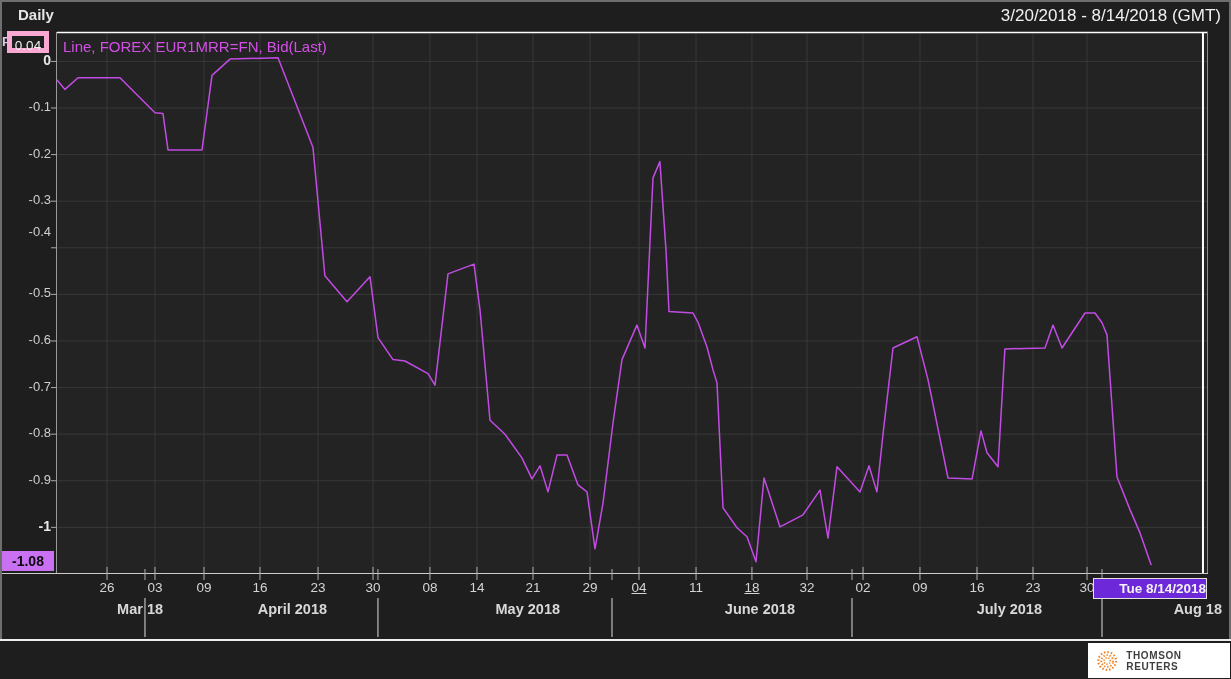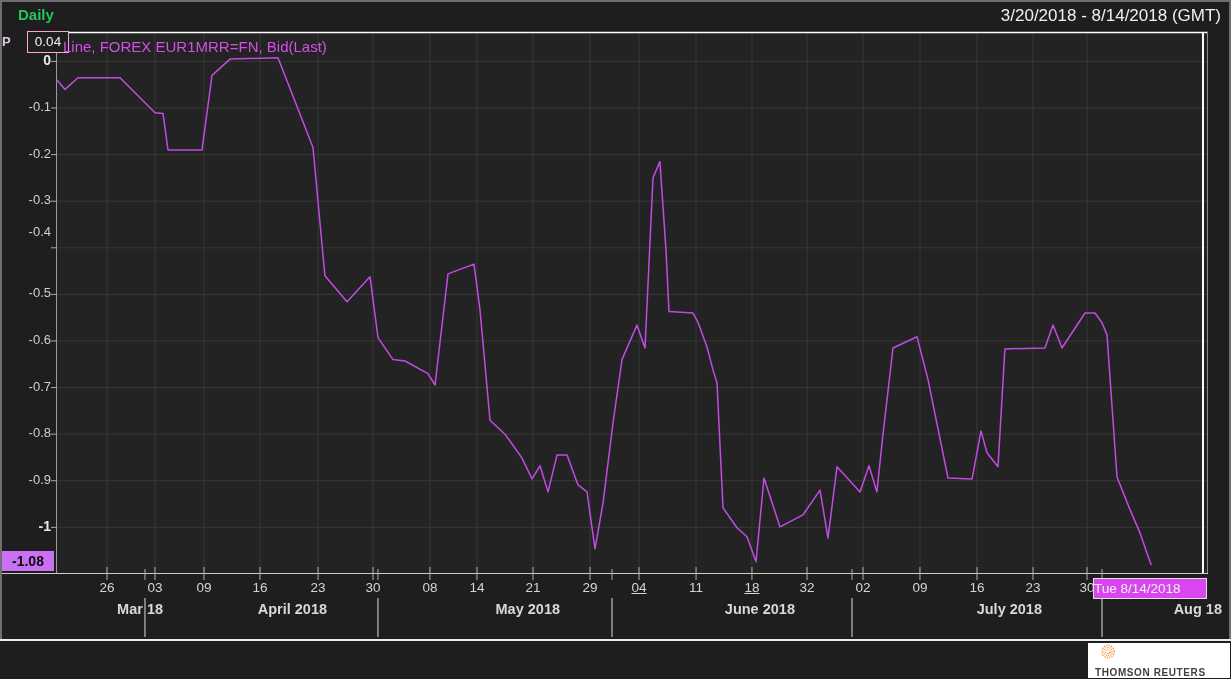--- a/index.html
+++ b/index.html
@@ -1,49 +1,49 @@
 <!DOCTYPE html>
 <html><head>
 <meta charset="utf-8">
 <style>
   html,body{margin:0;padding:0;background:#141414;}
   *{box-sizing:border-box;}
   #app{position:relative;width:1231px;height:679px;background:#1e1e1e;overflow:hidden;
        font-family:"Liberation Sans","DejaVu Sans",sans-serif;}
   .abs{position:absolute;}
   
-  #hdr-left{left:18px;top:6px;font-size:15px;font-weight:bold;color:#22c55e;}
+  #hdr-left{left:18px;top:6px;font-size:15px;font-weight:bold;color:#e5e5e5;}
   #hdr-right{right:10px;top:6px;font-size:17px;color:#f0f0f0;}
   
   #legend{left:63px;top:36px;font-size:15px;line-height:22px;white-space:nowrap;z-index:6;}
   .mag{color:#d44fe8;}
   .wht{color:#f0f0f0;}
   
-  #ymax-box{left:7px;top:31px;width:42px;height:22px;border:1px solid #f9a8d4;background:#1f1f1f;
-            color:#f0f0f0;font-size:13.5px;text-align:center;line-height:20px;z-index:5;margin-left:20px;}
+  #ymax-box{left:7px;top:31px;width:42px;height:22px;border:5px solid #f9a8d4;background:#1f1f1f;
+            color:#f0f0f0;font-size:13.5px;text-align:center;line-height:20px;z-index:5;}
   #price-hint{left:2px;top:34px;font-size:13px;font-weight:bold;color:#ddc9e6;z-index:4;}
   #last-tag{left:2px;top:551px;width:52px;height:20px;background:#ca70f2;color:#0a0a0a;
             font-size:14px;font-weight:bold;text-align:center;line-height:20px;z-index:6;}
   
-  #cursor-box{left:1093px;top:578px;width:114px;height:21px;border:1px solid #e2e2e2;background:#d946ef;
-              color:#f2f2f2;font-size:13.5px;text-align:left;line-height:19px;z-index:6;}
+  #cursor-box{left:1093px;top:578px;width:114px;height:21px;border:1px solid #e2e2e2;background:#6d28d9;
+              color:#f2f2f2;font-size:13.5px;text-align:right;line-height:19px;z-index:6;font-weight:bold;}
   
   .ylab{position:absolute;width:48px;text-align:right;font-size:13px;color:#cfcfcf;}
   .ylab.bold{font-weight:bold;color:#e8e8e8;font-size:14px;}
   .xlab{position:absolute;width:40px;text-align:center;font-size:13.5px;color:#d4d4d4;}
   .mlab{position:absolute;width:130px;text-align:right;font-size:14.5px;font-weight:bold;color:#d8d8d8;}
   
   #plot-svg{left:0;top:0;z-index:2;}
   
   .bord{position:absolute;background:#6e6e6e;z-index:7;}
   #bord-bottom{background:#ededed;}
   
   #footer{left:0;top:641px;width:1231px;height:38px;background:#1e1e1e;z-index:3;}
   #logo-chip{position:absolute;right:1px;top:2px;width:142px;height:35px;background:#ffffff;
-             display:flex;gap:7px;padding-left:7px;flex-direction:column;}
+             display:flex;align-items:center;gap:7px;padding-left:7px;}
   #brand-text{font-size:10px;font-weight:bold;color:#3f3f3f;letter-spacing:0.6px;}
 </style>
 </head>
 <body>
 
 <div id="app">
 
   <div class="abs" id="hdr-left">Daily</div>
   <div class="abs" id="hdr-right">3/20/2018 - 8/14/2018 (GMT)</div>
 

